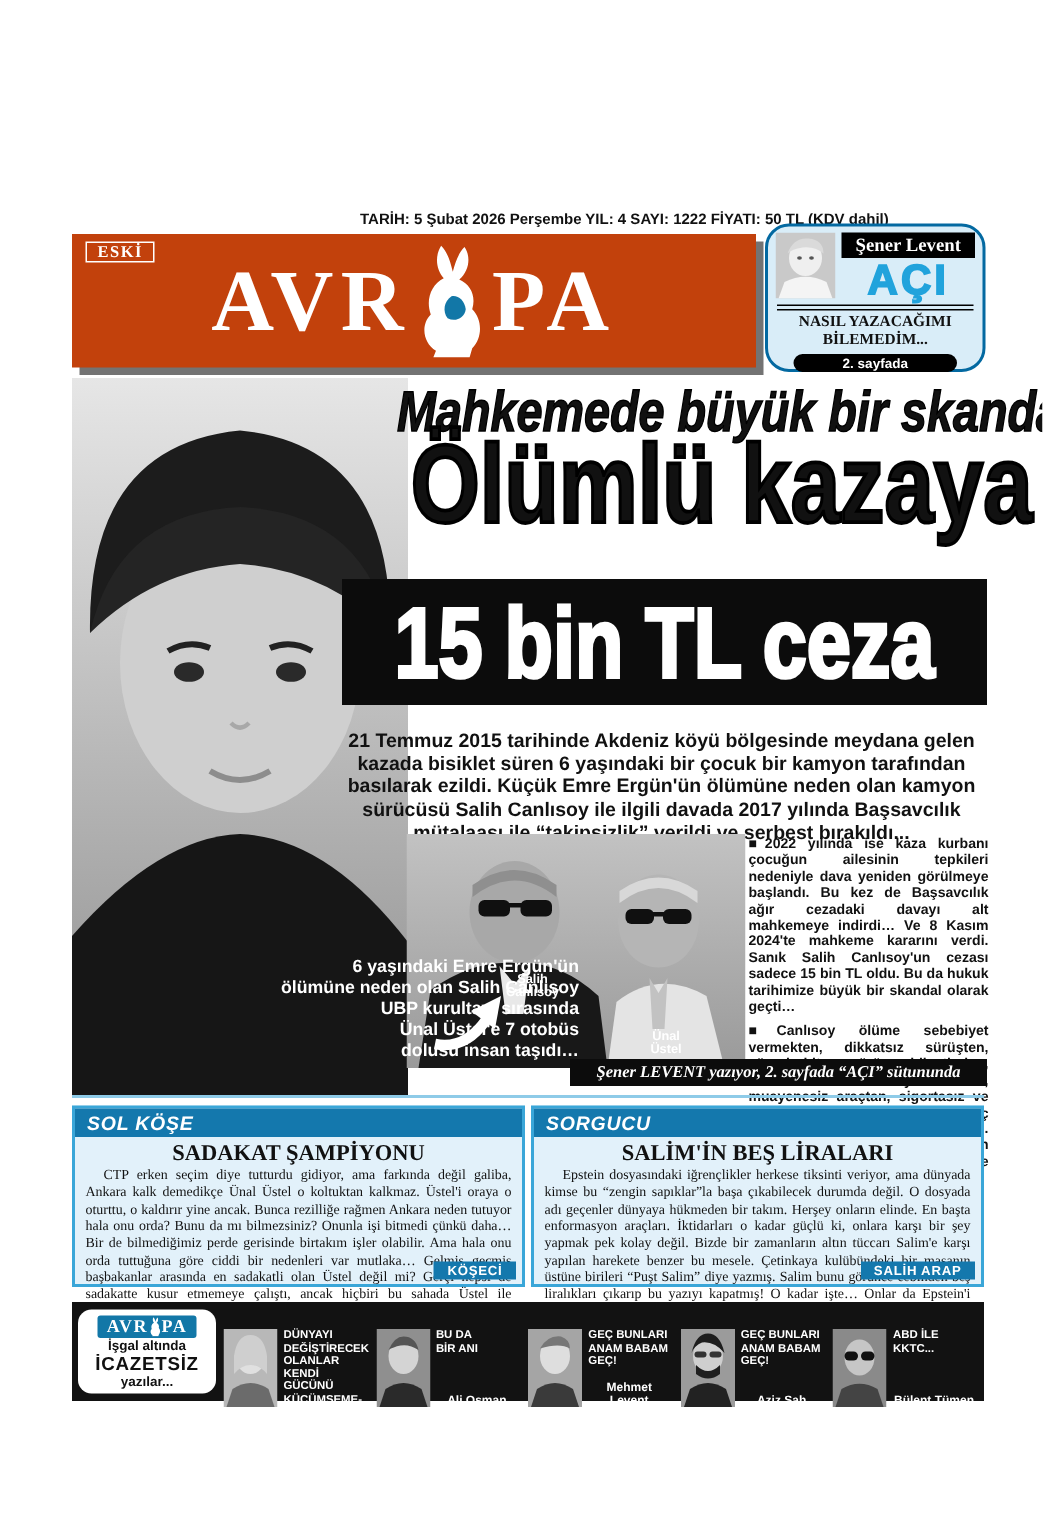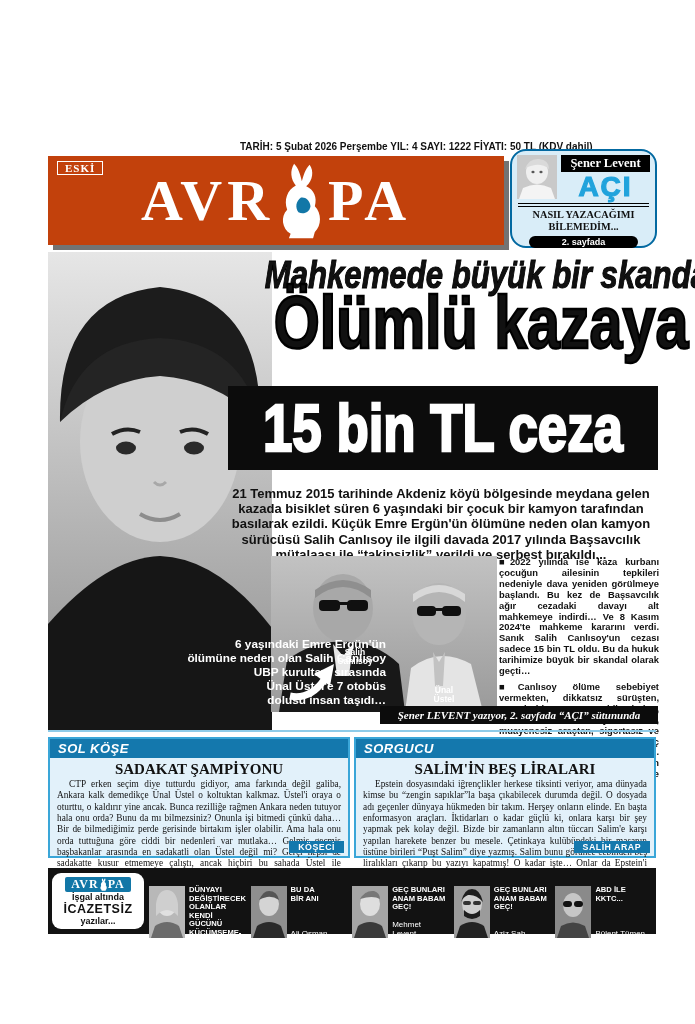--- a/index.html
+++ b/index.html
@@ -99,21 +99,21 @@
              font-size:12px;letter-spacing:1px;line-height:1;padding:1px 6px;border-radius:2px;
              display:flex;align-items:center;}
   .mini-rabbit{width:9px;height:13px;}
   .logo-l1,.logo-l3{font-size:9px;font-weight:bold;}
   .logo-l2{font-size:12.5px;font-weight:bold;letter-spacing:.5px;}
   .st{display:flex;gap:4px;flex:1;min-width:0;height:56px;margin-top:22px;}
   .st-photo{width:36px;height:52px;flex:0 0 auto;align-self:center;}
   .st-text{display:flex;flex-direction:column;justify-content:space-between;flex:1;min-width:0;
            padding:2px 0;}
   .st-title{color:#fff;font-weight:bold;font-size:7.6px;line-height:1.12;white-space:pre-line;}
-  .st-author{color:#fff;font-weight:normal;font-size:8px;text-align:left;padding-right:2px;}
+  .st-author{color:#fff;font-weight:bold;font-size:8px;text-align:center;padding-right:2px;}
 </style>
 </head>
 <body>
 
 <div id="page">
 
 
   <div class="abs info-right">TARİH: 5 Şubat 2026 Perşembe YIL: 4  SAYI: 1222  FİYATI: 50 TL (KDV dahil)</div>
 
   <div class="abs masthead">

